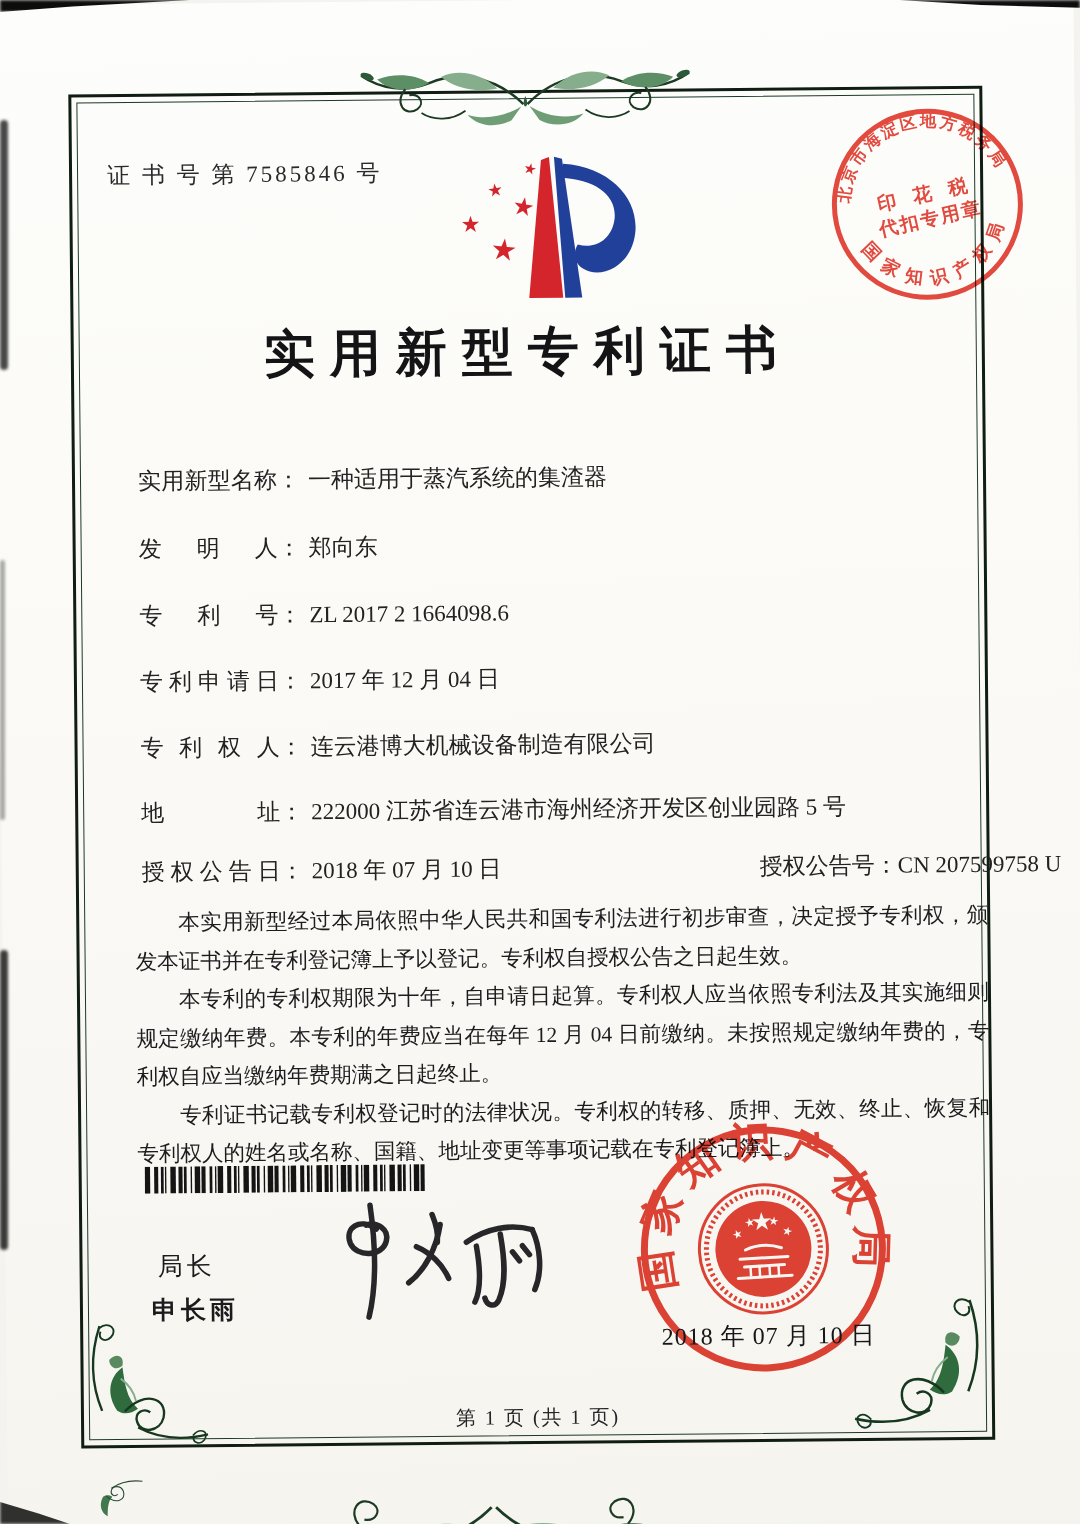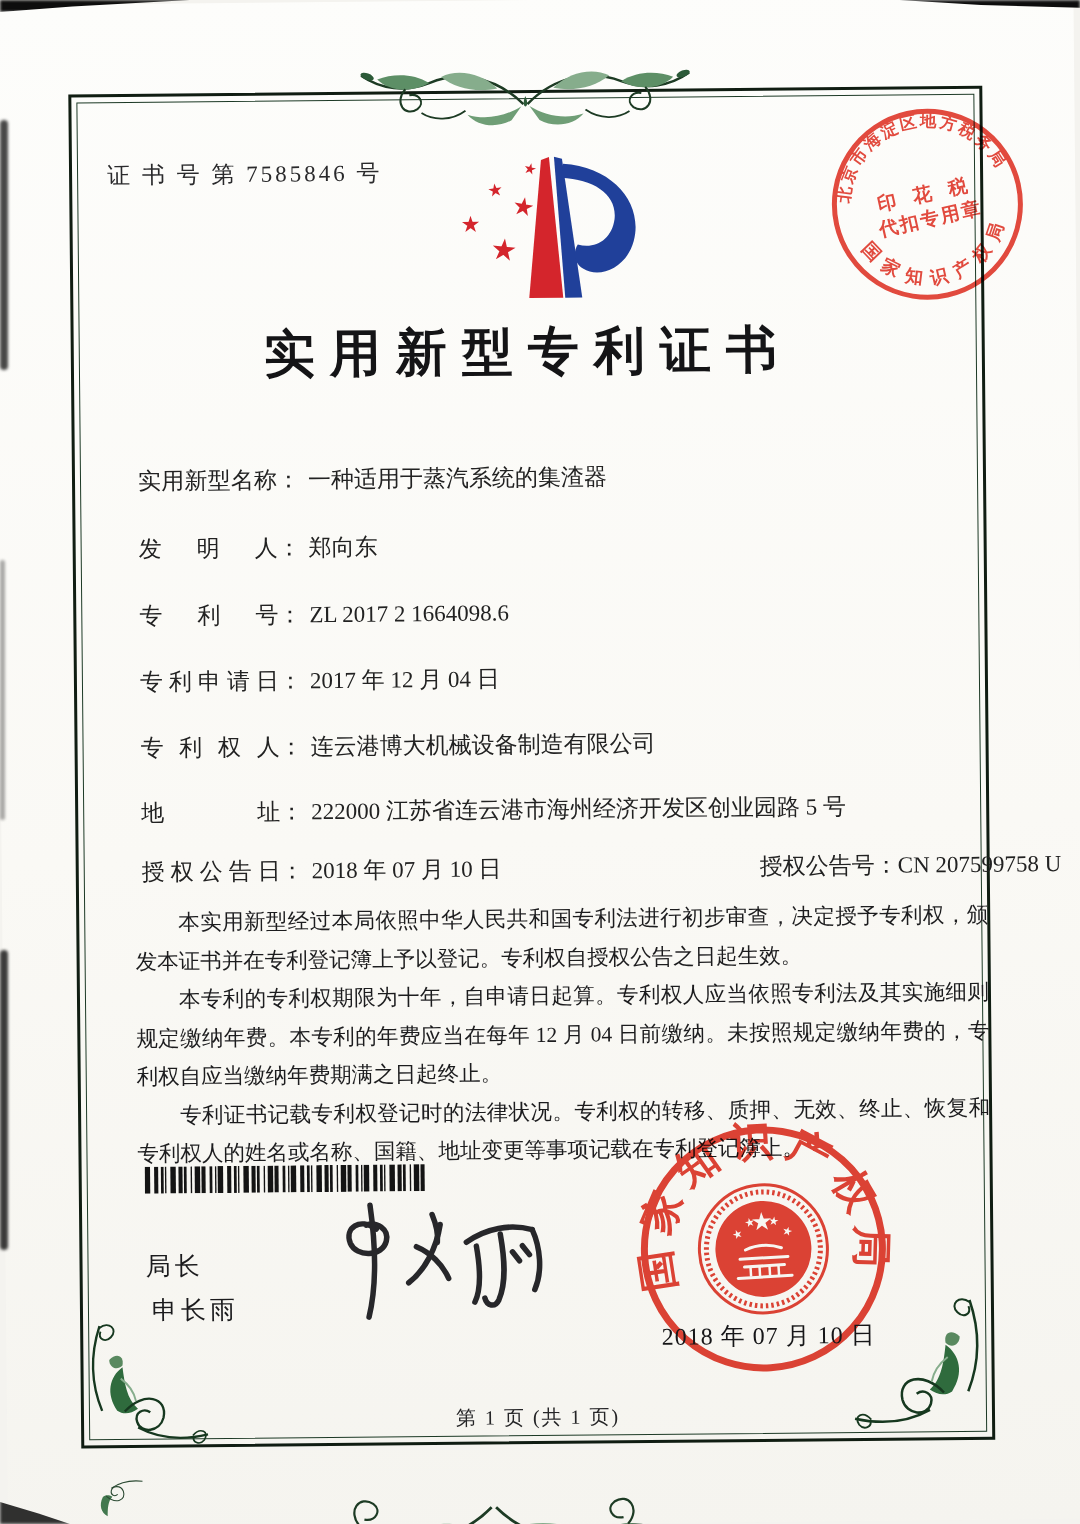--- a/index.html
+++ b/index.html
@@ -21,22 +21,22 @@
   
   .frow{position:absolute;left:140px;font-size:23px;white-space:nowrap;color:#222;}
   .flabel{display:inline-block;width:139px;text-align:justify;text-align-last:justify;}
   .fcolon{display:inline-block;margin-right:8px;}
   .grant-no{position:absolute;left:618px;top:0;font-size:23px;white-space:nowrap;}
   
   .paras{position:absolute;left:133px;top:900px;width:853px;font-size:21.5px;line-height:38.5px;text-align:justify;color:#1c1c1e;}
   .paras p{text-indent:2em;}
   
   .barcode{position:absolute;left:140px;top:1163px;width:284px;height:27px;}
-  .officer-title{position:absolute;left:140px;top:1246px;font-size:25px;letter-spacing:4px;font-family:"Liberation Sans","DejaVu Sans",sans-serif;color:#1b1b1d;}
-  .officer-name{position:absolute;left:146px;top:1290px;font-size:25px;letter-spacing:4px;font-family:"Liberation Sans","DejaVu Sans",sans-serif;color:#1b1b1d;}
+  .officer-title{position:absolute;left:152px;top:1246px;font-size:25px;letter-spacing:4px;font-family:"Liberation Sans","DejaVu Sans",sans-serif;color:#1b1b1d;}
+  .officer-name{position:absolute;left:146px;top:1290px;font-size:25px;letter-spacing:4px;font-family:"Liberation Sans","DejaVu Sans",sans-serif;color:#1b1b1d;font-weight:bold;}
   .signature{position:absolute;left:285px;top:1188px;width:280px;height:138px;}
   .seal{position:absolute;left:629px;top:1122px;width:258px;height:258px;transform:rotate(-3deg);opacity:.93;mix-blend-mode:multiply;}
   .seal-date{position:absolute;left:645px;top:1322px;width:235px;text-align:center;font-size:24px;letter-spacing:1px;color:#161618;z-index:5;}
   .page-footer{position:absolute;left:74px;top:1404px;width:914px;text-align:center;font-size:20px;letter-spacing:2px;color:#252527;}
   
   .flourish-top{position:absolute;left:361px;top:50px;width:340px;height:94px;}
   .flourish-bl{position:absolute;left:56px;top:1318px;width:152px;height:132px;}
   .flourish-br{position:absolute;left:846px;top:1292px;width:152px;height:158px;transform:scaleX(-1);}
   .flourish-next{position:absolute;left:296px;top:1462px;width:380px;height:105px;transform:scaleY(-1);}
   .flourish-next2{position:absolute;left:46px;top:1472px;width:120px;height:60px;transform:scaleY(-1) rotate(6deg);opacity:.9;}

